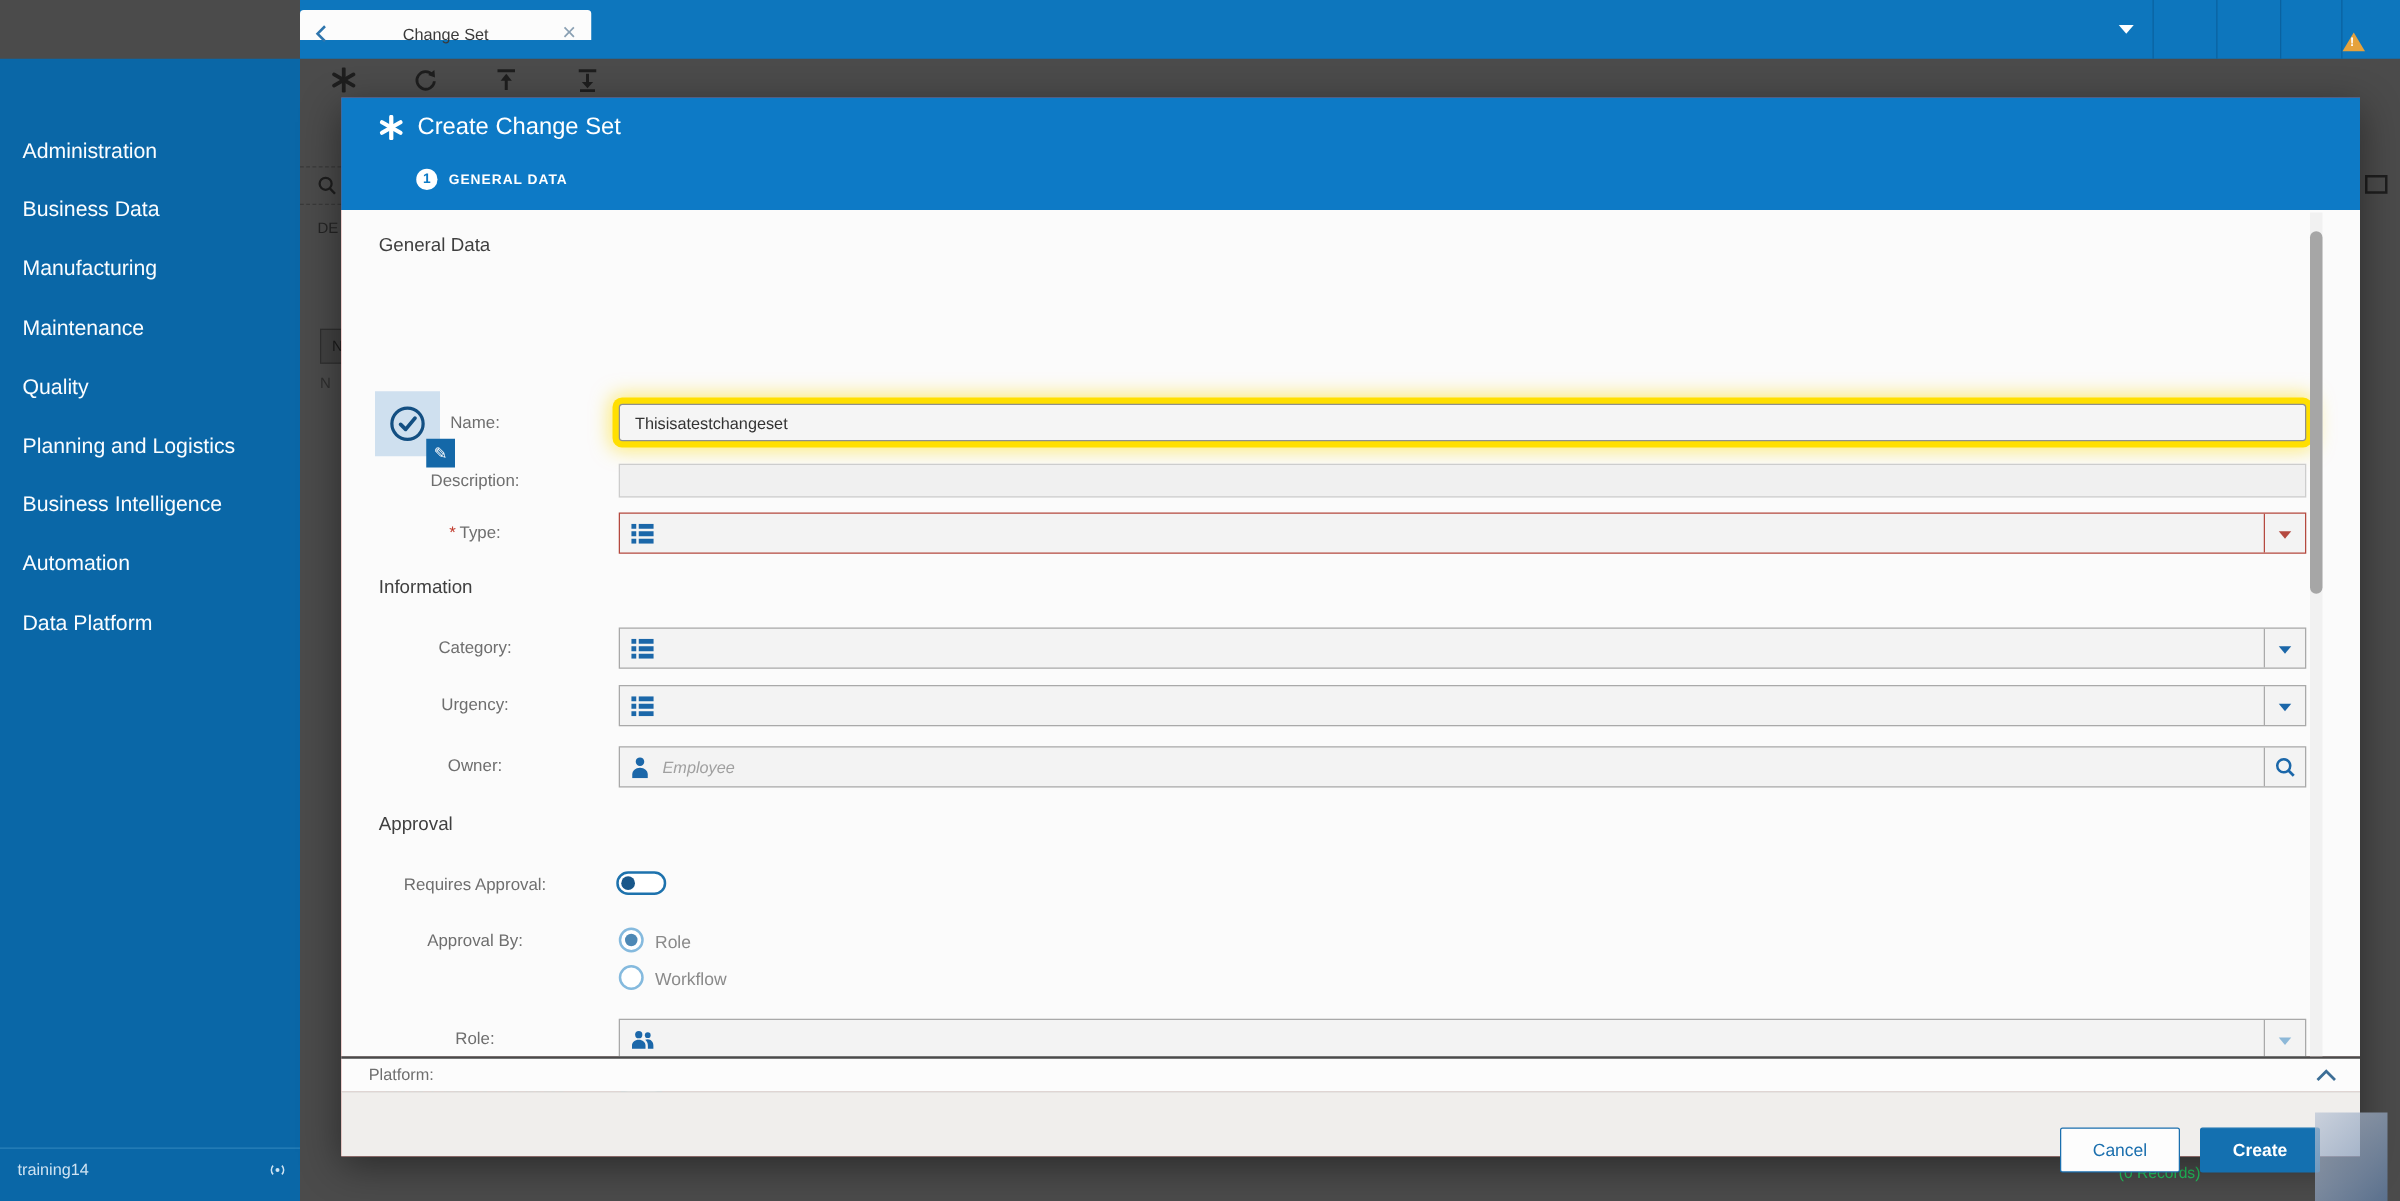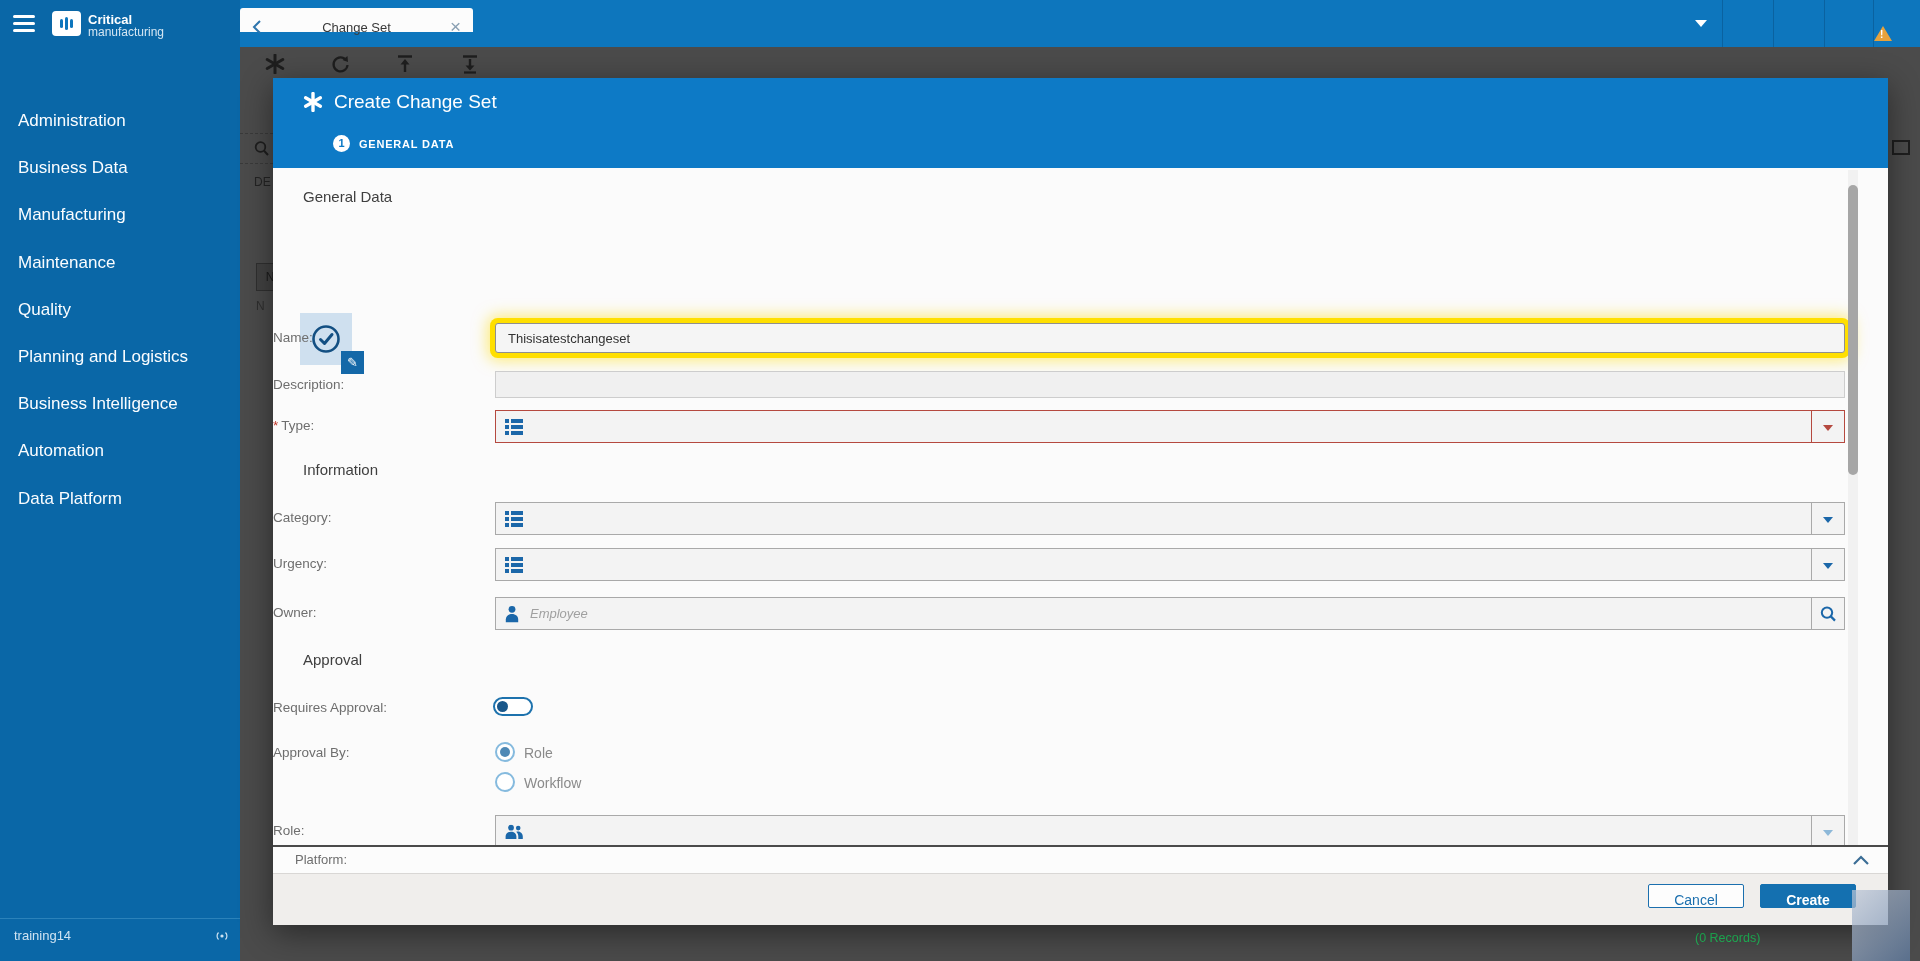--- a/index.html
+++ b/index.html
@@ -71,21 +71,21 @@
   .m-step .lbl { color:#fff; font-size:11px; font-weight:bold; letter-spacing:.8px; }
 
   .m-body { position:absolute; left:0; top:90px; width:100%; height:677px; background:#fbfbfb; }
   .sec-h { position:absolute; left:30px; font-size:15px; color:#3f3f3f; }
 
   .ent-img { position:absolute; left:27px; top:145px; width:52px; height:52px; background:#cfe0ef; }
   .ent-img svg { position:absolute; left:10px; top:10px; }
   .ent-edit { position:absolute; left:68px; top:183px; width:23px; height:23px; background:#1468a8;
               color:#fff; font-size:13px; text-align:center; line-height:23px; cursor:pointer; }
 
-  .rowlbl { position:absolute; width:214px; text-align:left; font-size:13.5px; color:#6e6e6e; }
+  .rowlbl { position:absolute; width:214px; text-align:center; font-size:13.5px; color:#6e6e6e; }
   .req { color:#c0392b; margin-right:3px; }
 
   .fld { position:absolute; left:222px; width:1350px; background:#f3f3f3; border:1px solid #a9a9a9; }
   .fld .ic { position:absolute; left:9px; top:50%; transform:translateY(-50%); }
   .fld .seg { position:absolute; right:0; top:0; bottom:0; width:33px; border-left:1px solid #a9a9a9; cursor:pointer; }
   .fld .tri { position:absolute; left:50%; top:50%; transform:translate(-50%,-35%); width:0; height:0;
               border-left:5px solid transparent; border-right:5px solid transparent; border-top:6px solid #1b67a9; }
   .fld.red { border-color:#b5493f; }
   .fld.red .seg { border-left-color:#b5493f; }
   .fld.red .tri { border-top-color:#b5493f; }
@@ -106,21 +106,21 @@
                       border-radius:50%; background:#4d88b5; }
   .radio-lbl { position:absolute; left:251px; font-size:14px; color:#8a8a8a; }
 
   .m-comments { position:absolute; left:0; top:767px; width:100%; height:28px; background:#fcfcfc;
                 border-top:2px solid #4a4a4a; }
   .m-comments .clbl { position:absolute; left:22px; top:0; height:26px; line-height:26px; font-size:13px; color:#6e6e6e; }
   .m-comments .chev { position:absolute; left:1578px; top:6px; cursor:pointer; }
 
   .m-footer { position:absolute; left:0; top:795px; width:100%; height:52px; background:#f0eeec;
               border-top:1px solid #d9d7d5; }
-  .btn { position:absolute; top:10px; width:96px; height:24px; font-size:14px; border-radius:2px;
+  .btn { position:absolute; top:28px; width:96px; height:36px; font-size:14px; border-radius:2px;
          text-align:center; line-height:30px; cursor:pointer; font-family:inherit; }
   .btn.cancel { left:1375px; background:#fdfdfd; border:1px solid #1b6fae; color:#1b6fae; }
   .btn.create { left:1487px; background:#1470b0; border:1px solid #1470b0; color:#fff;font-weight:bold; }
 
   .sb-track { position:absolute; left:1575px; top:92px; width:10px; height:675px; background:#f1f1f1; }
   .sb-thumb { position:absolute; left:1575px; top:107px; width:10px; height:290px; background:#a6a6a6; border-radius:5px; }
 
   .ghost { position:absolute; left:1852px; top:890px; width:58px; height:71px; z-index:60;
            background:linear-gradient(135deg, rgba(188,198,214,.72), rgba(96,126,166,.72)); }
 </style>
@@ -142,36 +142,20 @@
     <div class="side-status">
       <span class="env">training14</span>
       <svg width="16" height="14" viewBox="0 0 16 14">
         <circle cx="8" cy="7" r="1.6" fill="#cfe3f2"></circle>
         <path d="M4.5 3.5a5 5 0 0 0 0 7" stroke="#cfe3f2" stroke-width="1.2" fill="none"></path>
         <path d="M11.5 3.5a5 5 0 0 1 0 7" stroke="#cfe3f2" stroke-width="1.2" fill="none"></path>
       </svg>
     </div>
   </div>
 
-  <div class="hdr-left">
-    <div class="burger">
-        <i></i>
-        <i></i>
-        <i></i>
-      </div>
-    <div class="logo-box">
-      <span class="bars">
-          <i></i>
-          <i></i>
-          <i></i>
-        </span>
-    </div>
-    <div class="logo-t1">Critical</div>
-    <div class="logo-t2">manufacturing</div>
-  </div>
 
   <div class="hdr-right">
     <div class="caret-down" style="left:1455px; top:20px;"></div>
     <div class="tb-sep" style="left:1482px"></div>
     <div class="tb-sep" style="left:1533px"></div>
     <div class="tb-sep" style="left:1584px"></div>
     <div class="tb-sep" style="left:1633px"></div>
   </div>
 
   <div class="tab">

